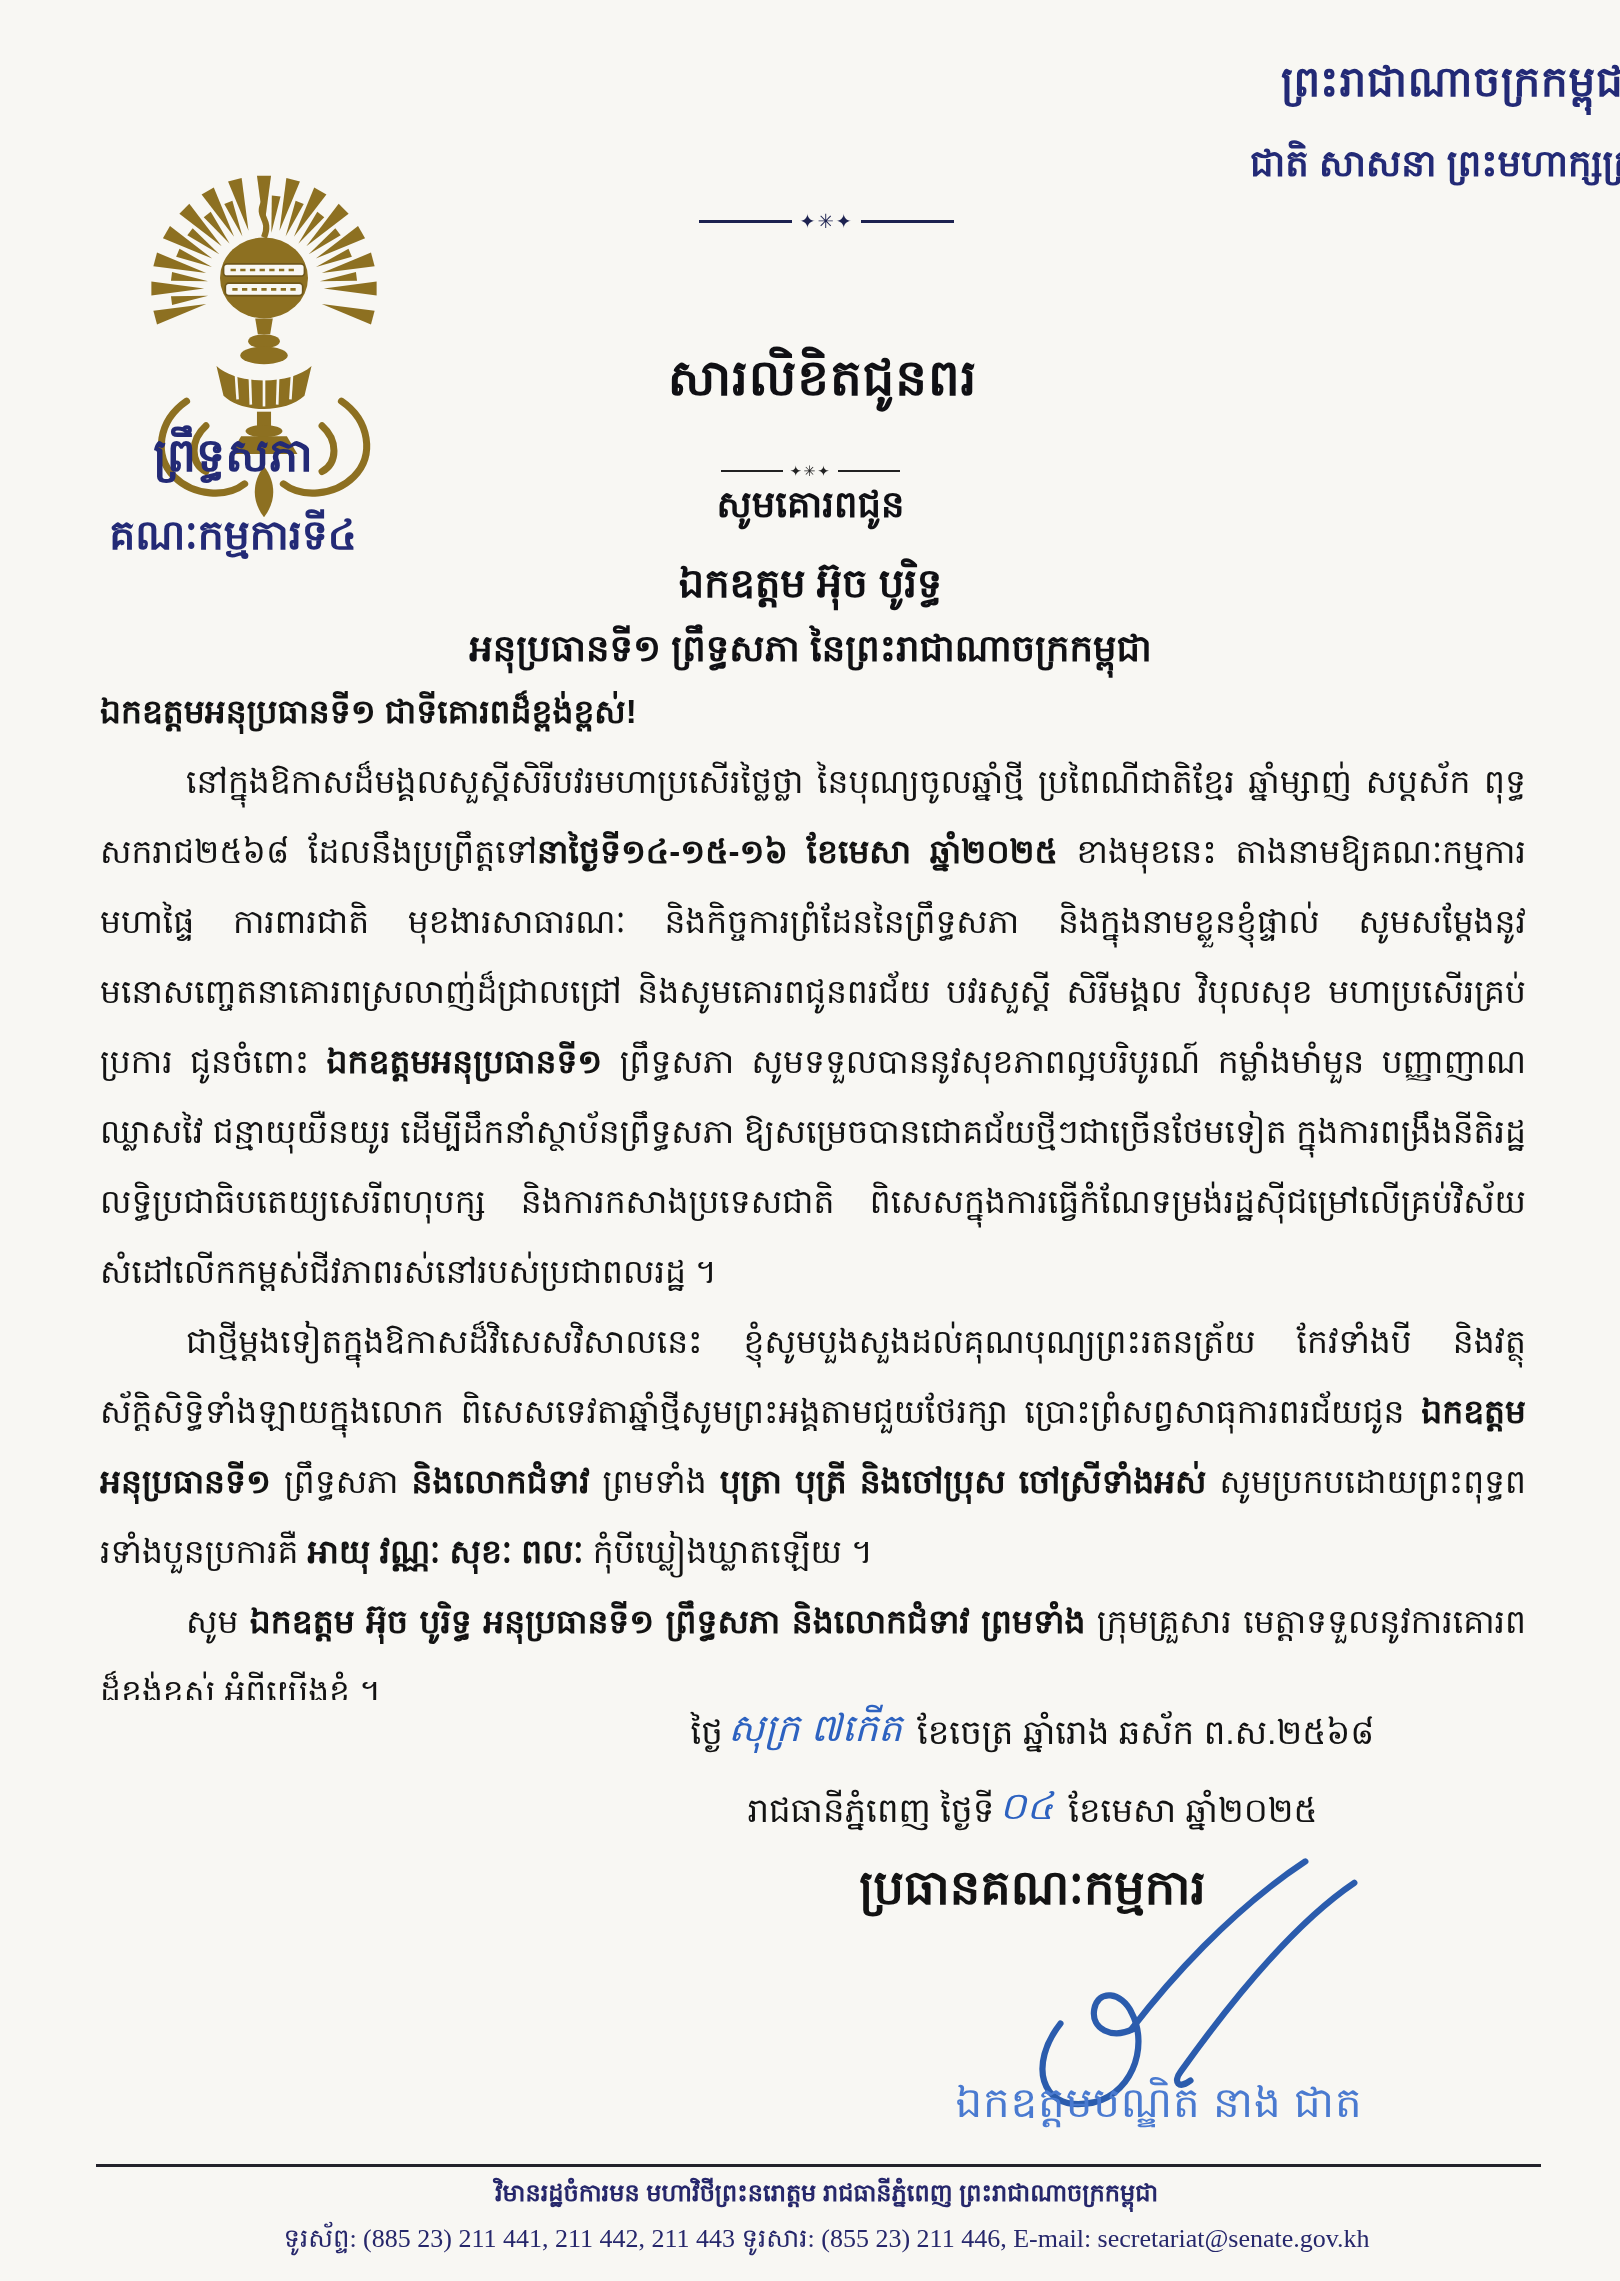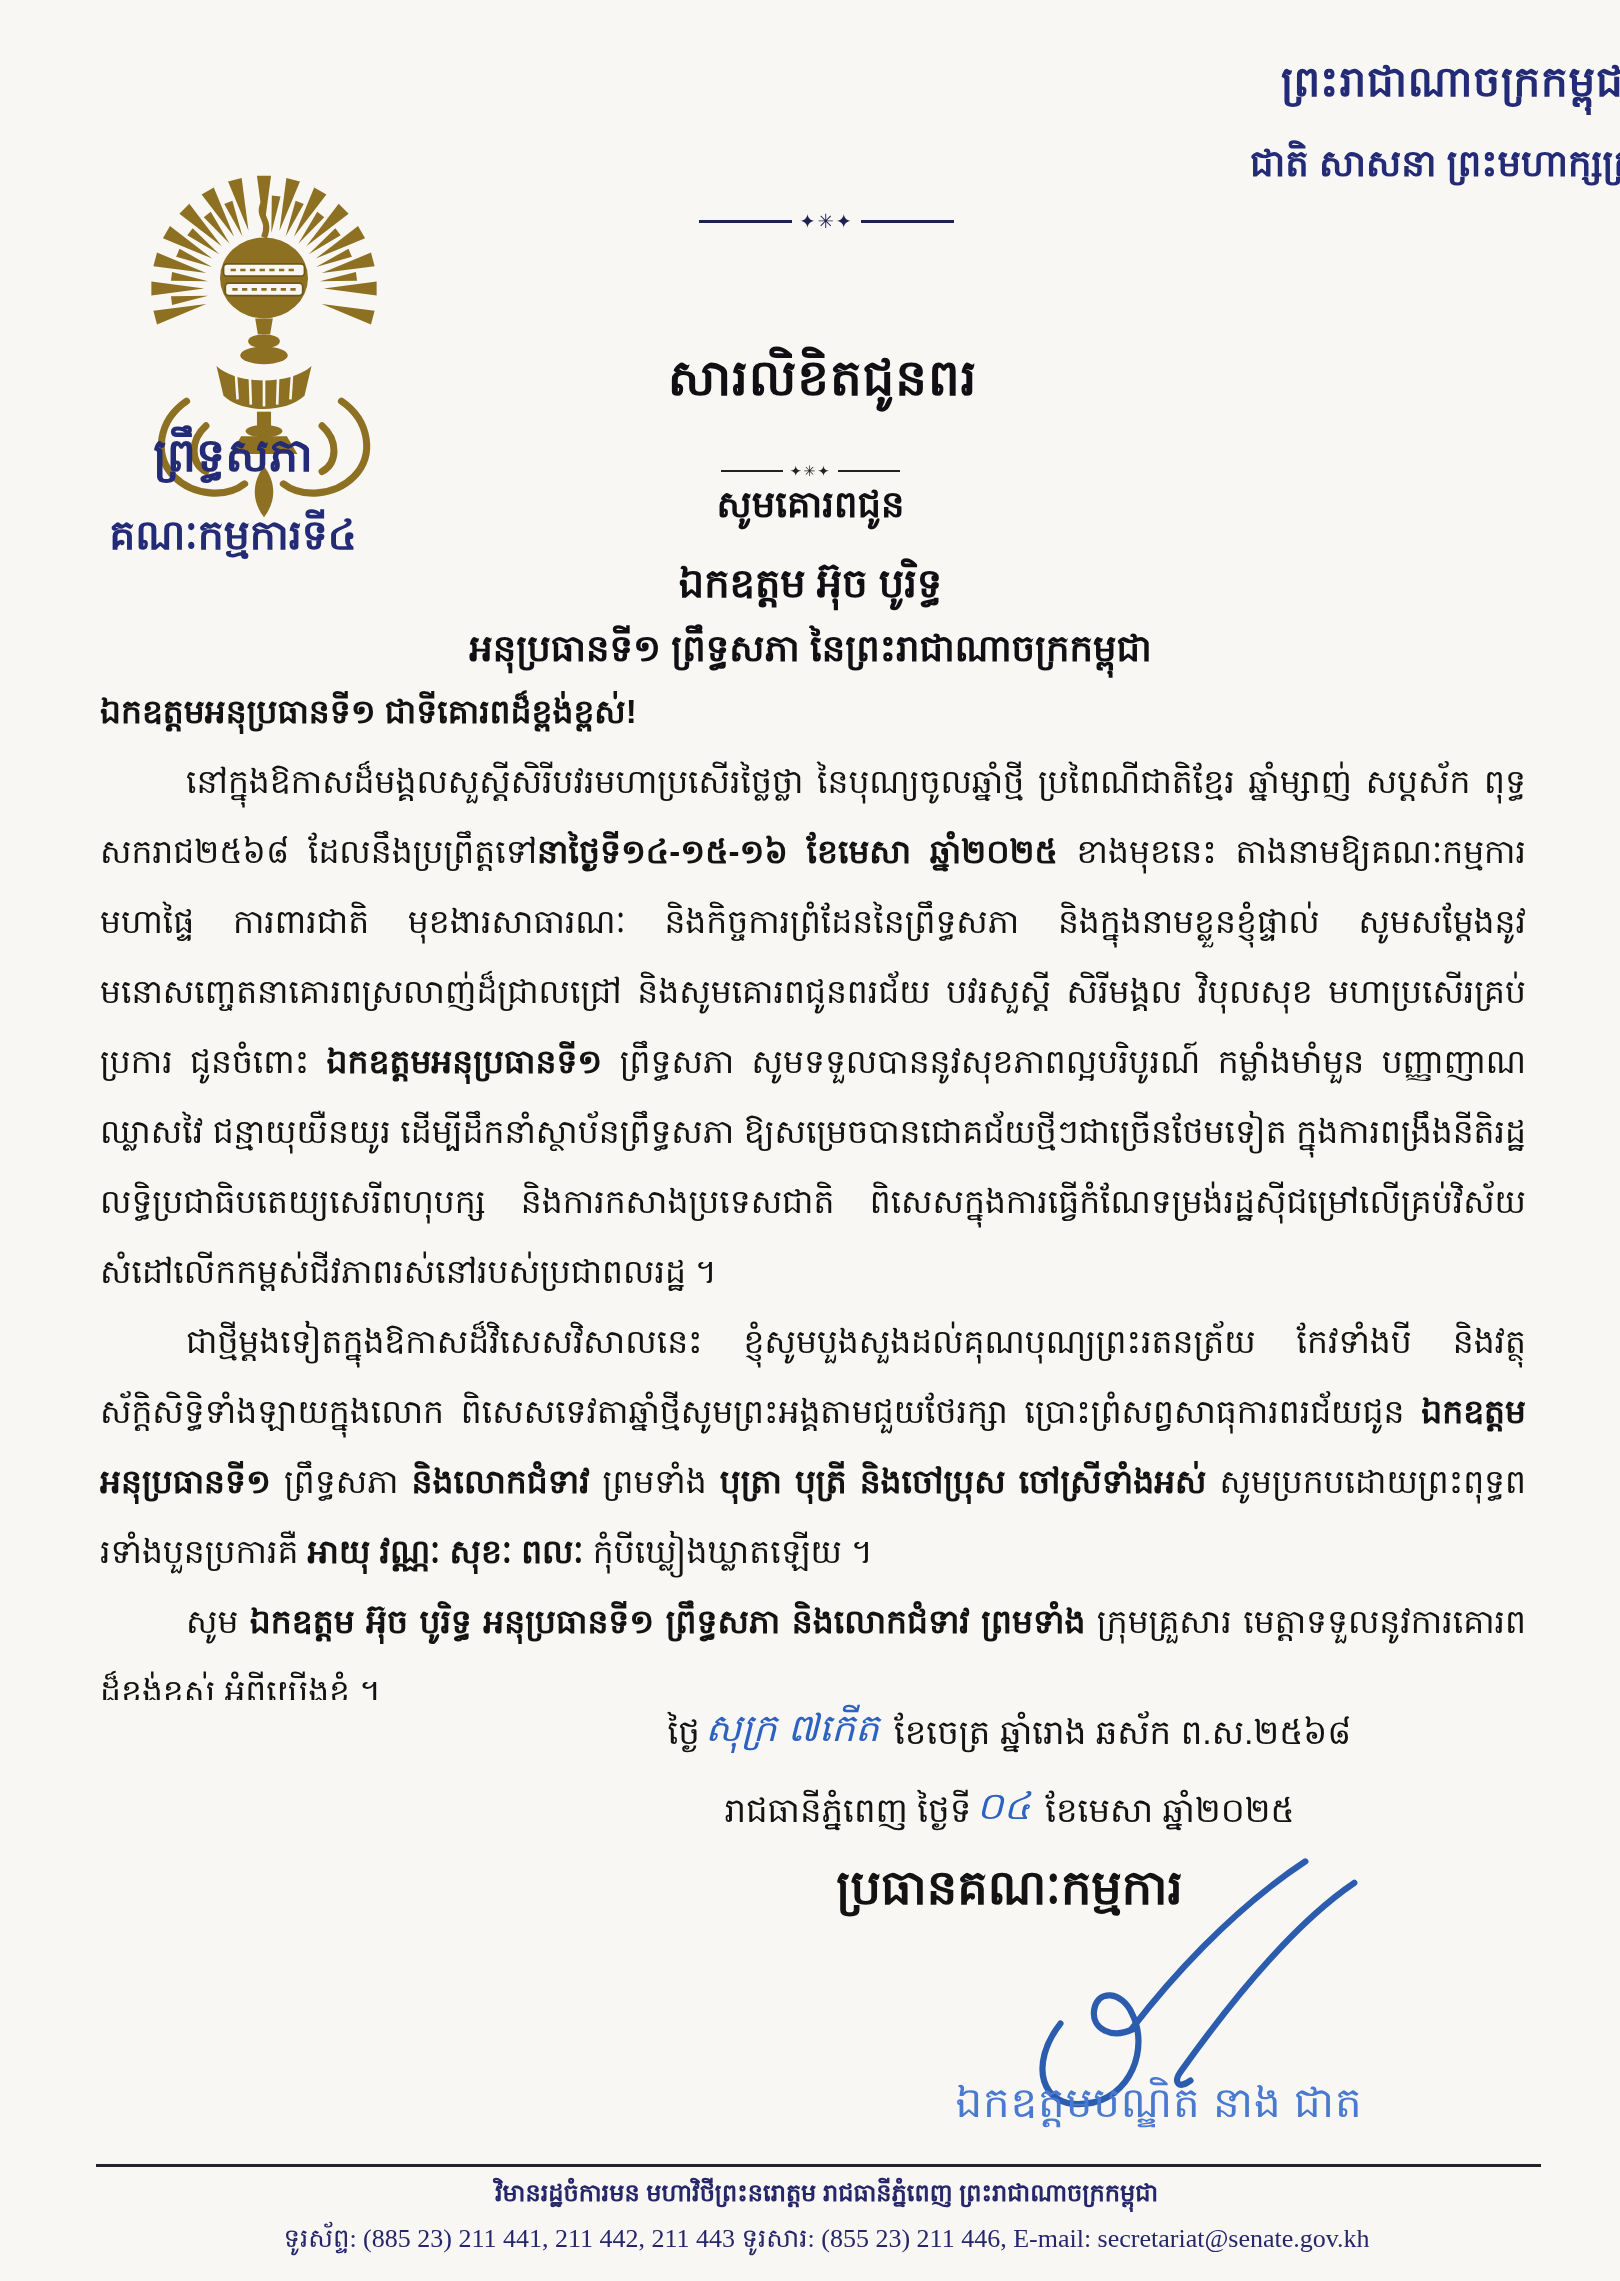--- a/index.html
+++ b/index.html
@@ -36,21 +36,21 @@
   .recipient .r2{font-size:40px;margin-top:23px;}
   .recipient .r3{font-size:37px;margin-top:8px;}
   
   .body{
     position:absolute;left:100px;top:677px;width:1426px;height:1023px;
     font-size:33px;line-height:70px;text-align:justify;overflow:hidden;
   }
   .body .salutation{font-weight:700;}
   .body p{margin:0;text-indent:86px;}
   
-  .closing{position:absolute;left:662px;top:1693px;width:695px;height:250px;
+  .closing{position:absolute;left:685px;top:1693px;width:695px;height:250px;
            text-align:center;font-size:34px;line-height:77px;overflow:hidden;}
   .closing .signer-title{font-weight:700;font-size:48px;}
   .hand{color:#2d62c0;font-style:italic;font-weight:500;font-size:1.12em;position:relative;top:-2.7px;padding:0 5.3px;}
   
   .signature{position:absolute;left:998px;top:1849px;width:392px;height:285px;}
   .stamp-name{position:absolute;left:847px;top:2076px;width:624px;text-align:center;
               font-size:42px;font-weight:400;color:#4a7ad0;letter-spacing:0.9px;}
   
   .footer-rule{position:absolute;left:96px;top:2164px;width:1445px;height:2.7px;background:#23232b;}
   .footer{position:absolute;top:2178px;left:16px;width:100%;text-align:center;color:#26276b;}

